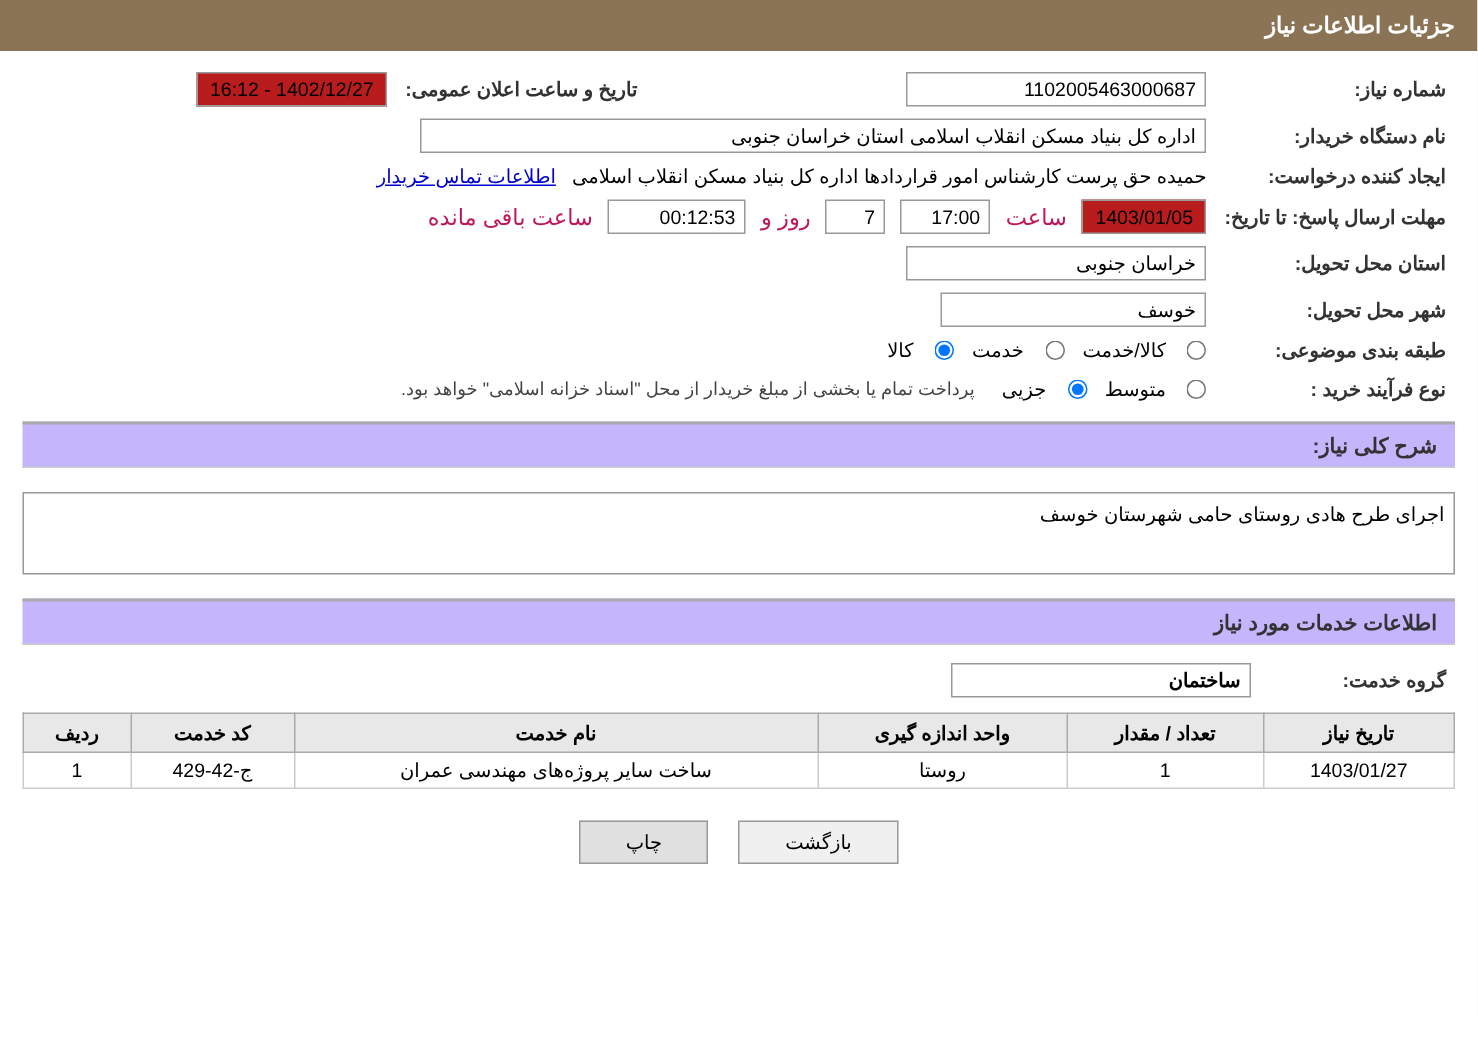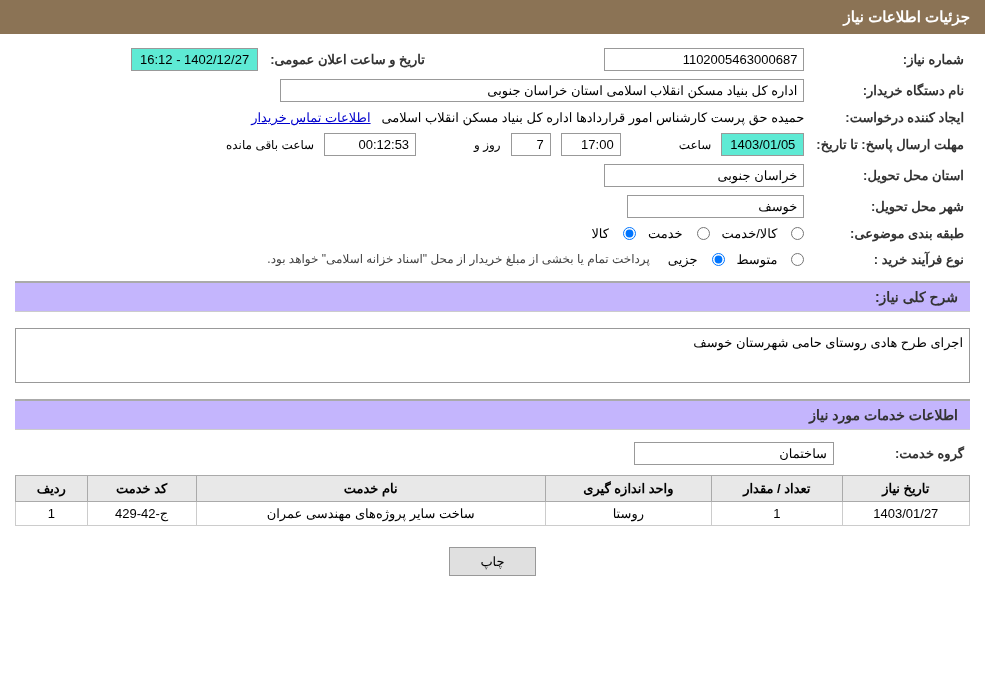--- a/index.html
+++ b/index.html
@@ -54,38 +54,37 @@
     }
     .id-box {
       border: 1px solid #999;
       background: #fff;
       padding: 3px 6px;
       min-width: 200px;
       display: inline-block;
     }
     .date-box {
       border: 1px solid #999;
-      background: #5eead4;
+      background: #b91c1c;
       padding: 3px 8px;
       display: inline-block;
     }
     .link-blue {
       color: #0000cc;
       text-decoration: underline;
       cursor: pointer;
     }
     .deadline-row {
       display: flex;
       align-items: center;
       gap: 10px;
     }
     .small-label {
-      font-size: 12px;
-      color: #000000;
-      margin-left: 48px;
+      font-size: 15px;
+      color: #be185d;
     }
     .radio-group {
       display: flex;
       align-items: center;
       gap: 12px;
       direction: rtl;
     }
     .radio-item {
       display: flex;
       align-items: center;
@@ -275,21 +274,21 @@
       </div>
     </div>
 
     <div class="section-title">اطلاعات خدمات مورد نیاز</div>
 
     <table class="info-table" style="margin-bottom:6px;">
       <tbody>
           <tr>
         <td class="label-cell">گروه خدمت:</td>
         <td class="value-cell">
-          <span class="input-box" style="width:200px;">ساختمان</span>
+          <span class="input-box" style="width:200px;font-weight:bold;">ساختمان</span>
         </td>
       </tr>
     </tbody>
       </table>
 
     <table class="services-table">
       <thead>
         <tr>
           <th>تاریخ نیاز</th>
           <th>تعداد / مقدار</th>
@@ -306,16 +305,17 @@
       <td>روستا</td>
       <td>ساخت سایر پروژه‌های مهندسی عمران</td>
       <td>ج-42-429</td>
       <td>1</td>
     </tr>
         </tbody>
     </table>
 
 
     <div class="bottom-buttons">
+      <button class="btn btn-back">بازگشت</button>
       <button class="btn btn-print">چاپ</button>
     </div>
   </div>
 </div>
 
 </body></html>

